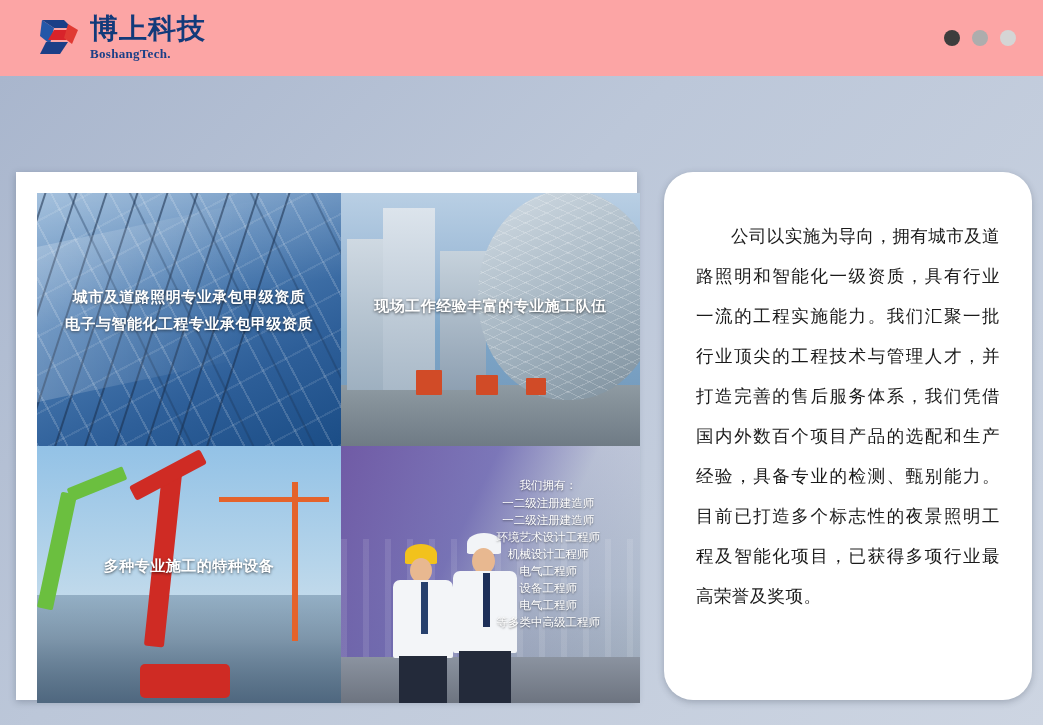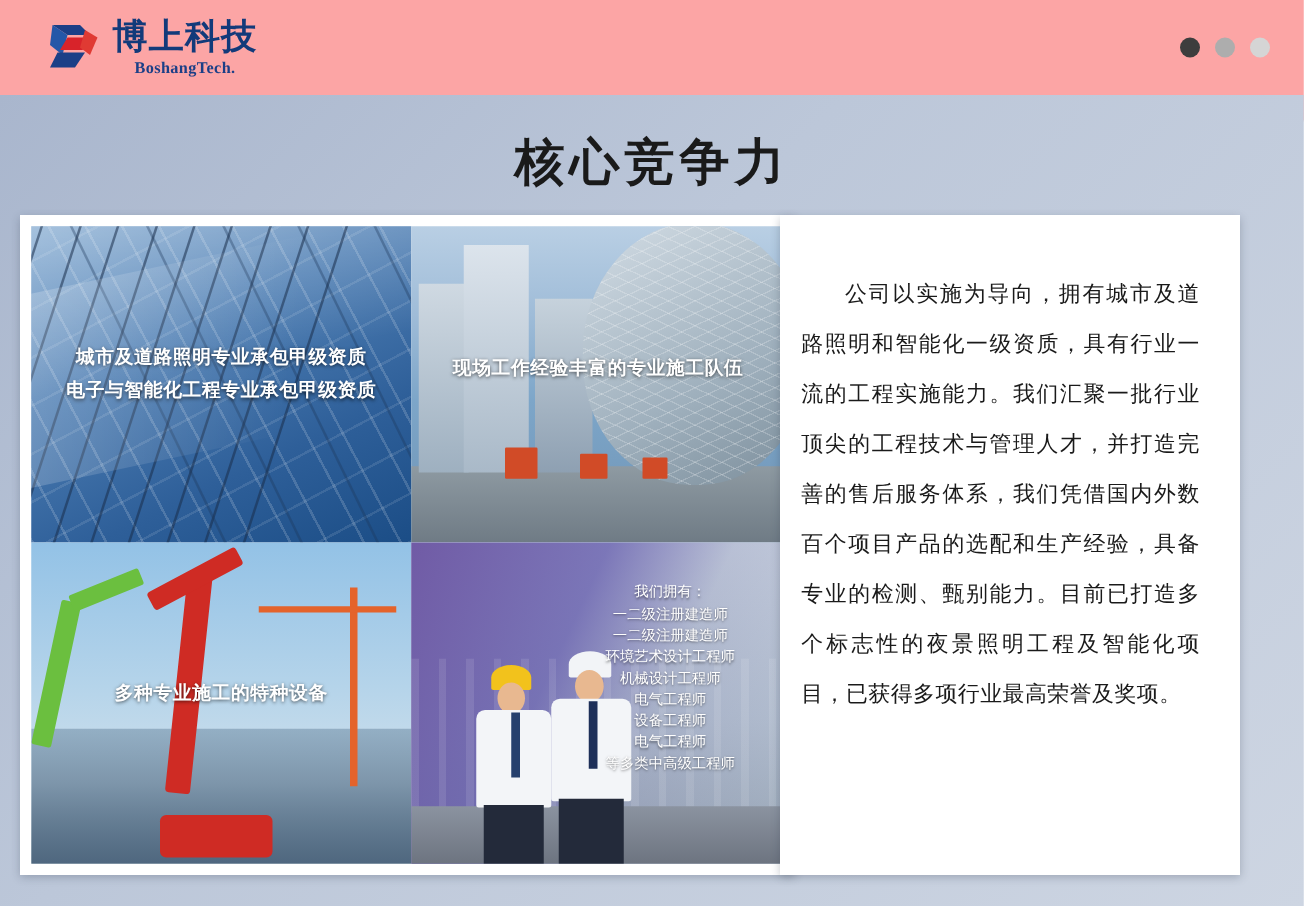--- a/index.html
+++ b/index.html
@@ -53,21 +53,20 @@
     color: #123a7a;
     letter-spacing: 1px;
   }
   .logo-en {
     font-family: "Liberation Serif", serif;
     font-size: 13px;
     font-weight: bold;
     color: #1b3f87;
     letter-spacing: 0.3px;
     margin-top: 4px;
-    text-align: center;
   }
   .win-dots {
     position: absolute;
     right: 27px;
     top: 30px;
     display: flex;
     gap: 12px;
   }
   .dot {
     width: 16px;
@@ -103,21 +102,21 @@
 
   
   .left-card {
     position: absolute;
     left: 16px;
     top: 96px;
     width: 621px;
     height: 528px;
     background: #ffffff;
     box-shadow: 0 2px 7px rgba(40,50,70,0.28);
-    padding: 9px;
+    padding: 21px;
     box-sizing: border-box;
   }
   .photo-grid {
     position: relative;
     width: 603px;
     height: 510px;
     display: grid;
     grid-template-columns: 304px 299px;
     grid-template-rows: 253px 257px;
   }
@@ -285,28 +284,29 @@
     font-family: "DejaVu Sans", sans-serif;
     font-size: 11.5px;
     line-height: 17px;
     text-shadow: 0 1px 2px rgba(0,0,0,0.5);
   }
   .ph4 .cert-list .lead { margin-bottom: 1px; }
 
   
   .right-card {
     position: absolute;
-    left: 624px;
+    left: 664px;
     top: 96px;
     width: 368px;
     height: 528px;
     background: #ffffff;
     box-shadow: 0 2px 7px rgba(40,50,70,0.28);
     box-sizing: border-box;
-    padding: 44px 32px 30px 17px;
+    padding: 44px 32px 30px 32px;
+    border-radius: 29px;
   }
   .right-card p {
     margin: 0;
     font-family: "DejaVu Sans", sans-serif;
     font-size: 17.5px;
     line-height: 40px;
     color: #1a1a1a;
     text-indent: 2em;
     text-align: justify;
     letter-spacing: 0.4px;
@@ -333,21 +333,20 @@
   </div>
   <div class="win-dots">
     <span class="dot d1"></span>
     <span class="dot d2"></span>
     <span class="dot d3"></span>
   </div>
 </div>
 
 <div class="slide">
 
-  <div class="slide-title">核心竞争力</div>
 
   <div class="left-card">
     <div class="photo-grid">
 
       <div class="photo ph1">
         <div class="cables">
           <i style="left:8%;  transform:rotate(18deg);"></i>
           <i style="left:18%; transform:rotate(18deg);"></i>
           <i style="left:28%; transform:rotate(18deg);"></i>
           <i style="left:38%; transform:rotate(18deg);"></i>

